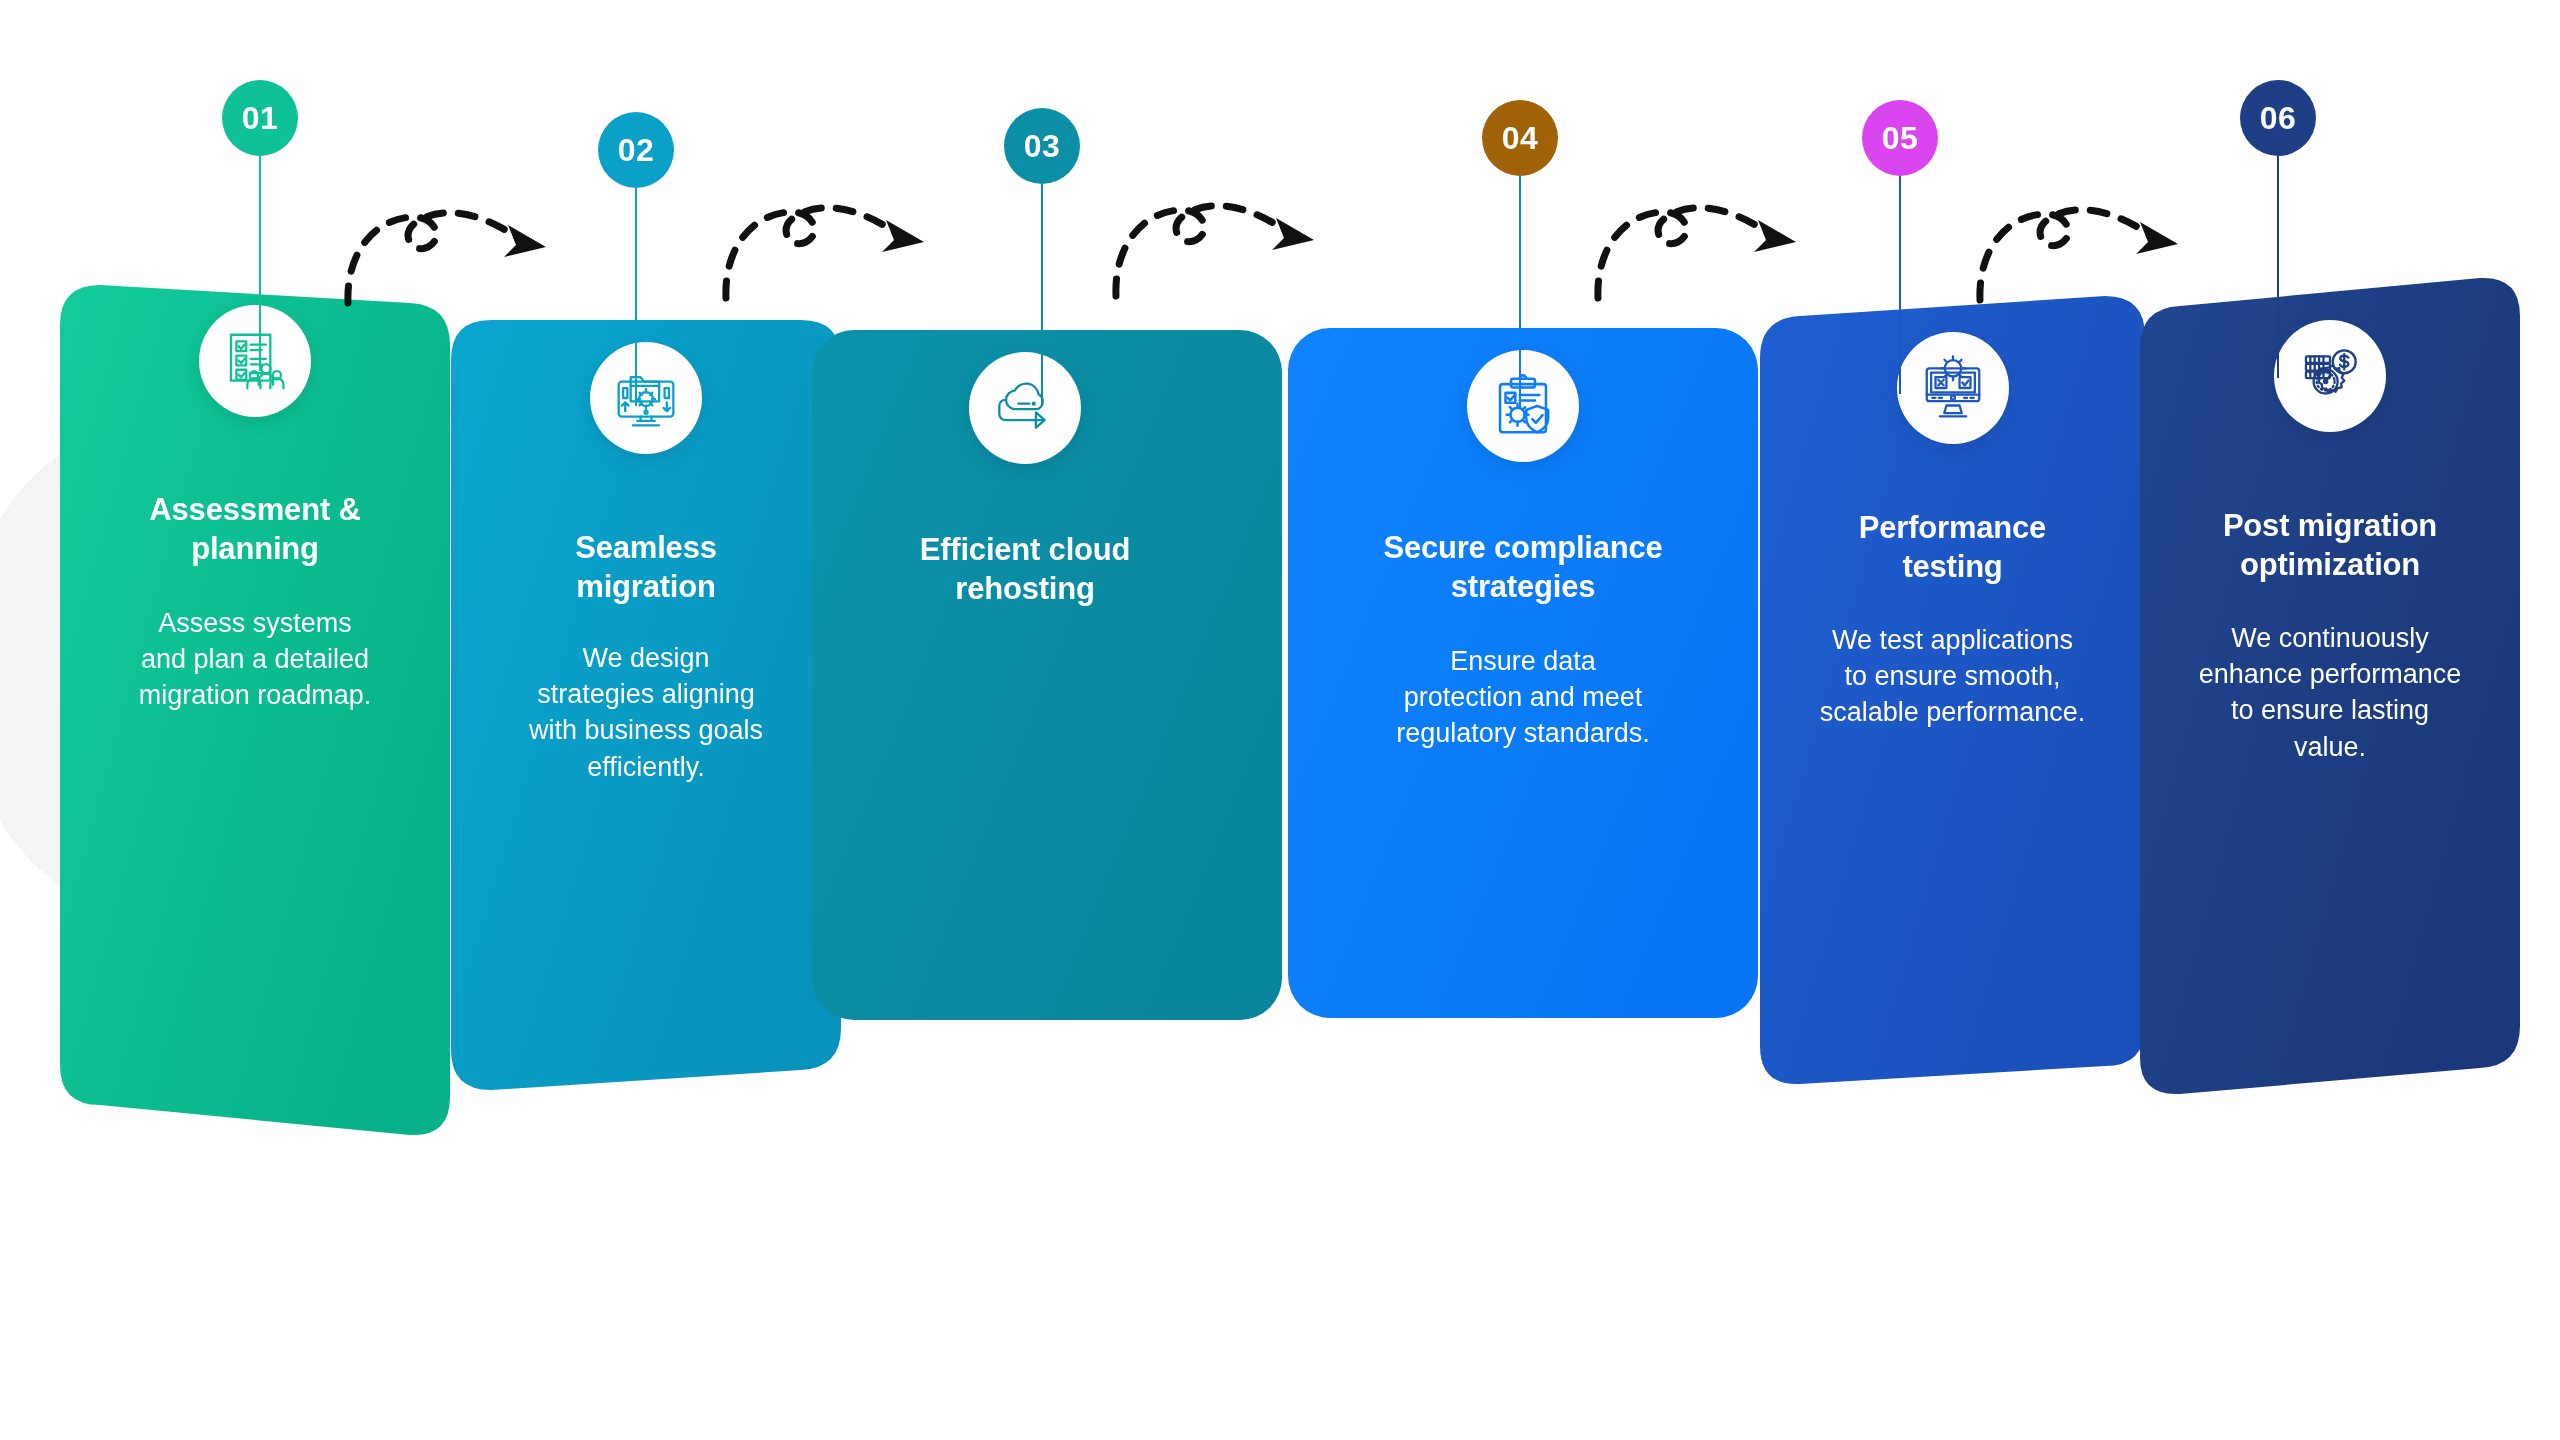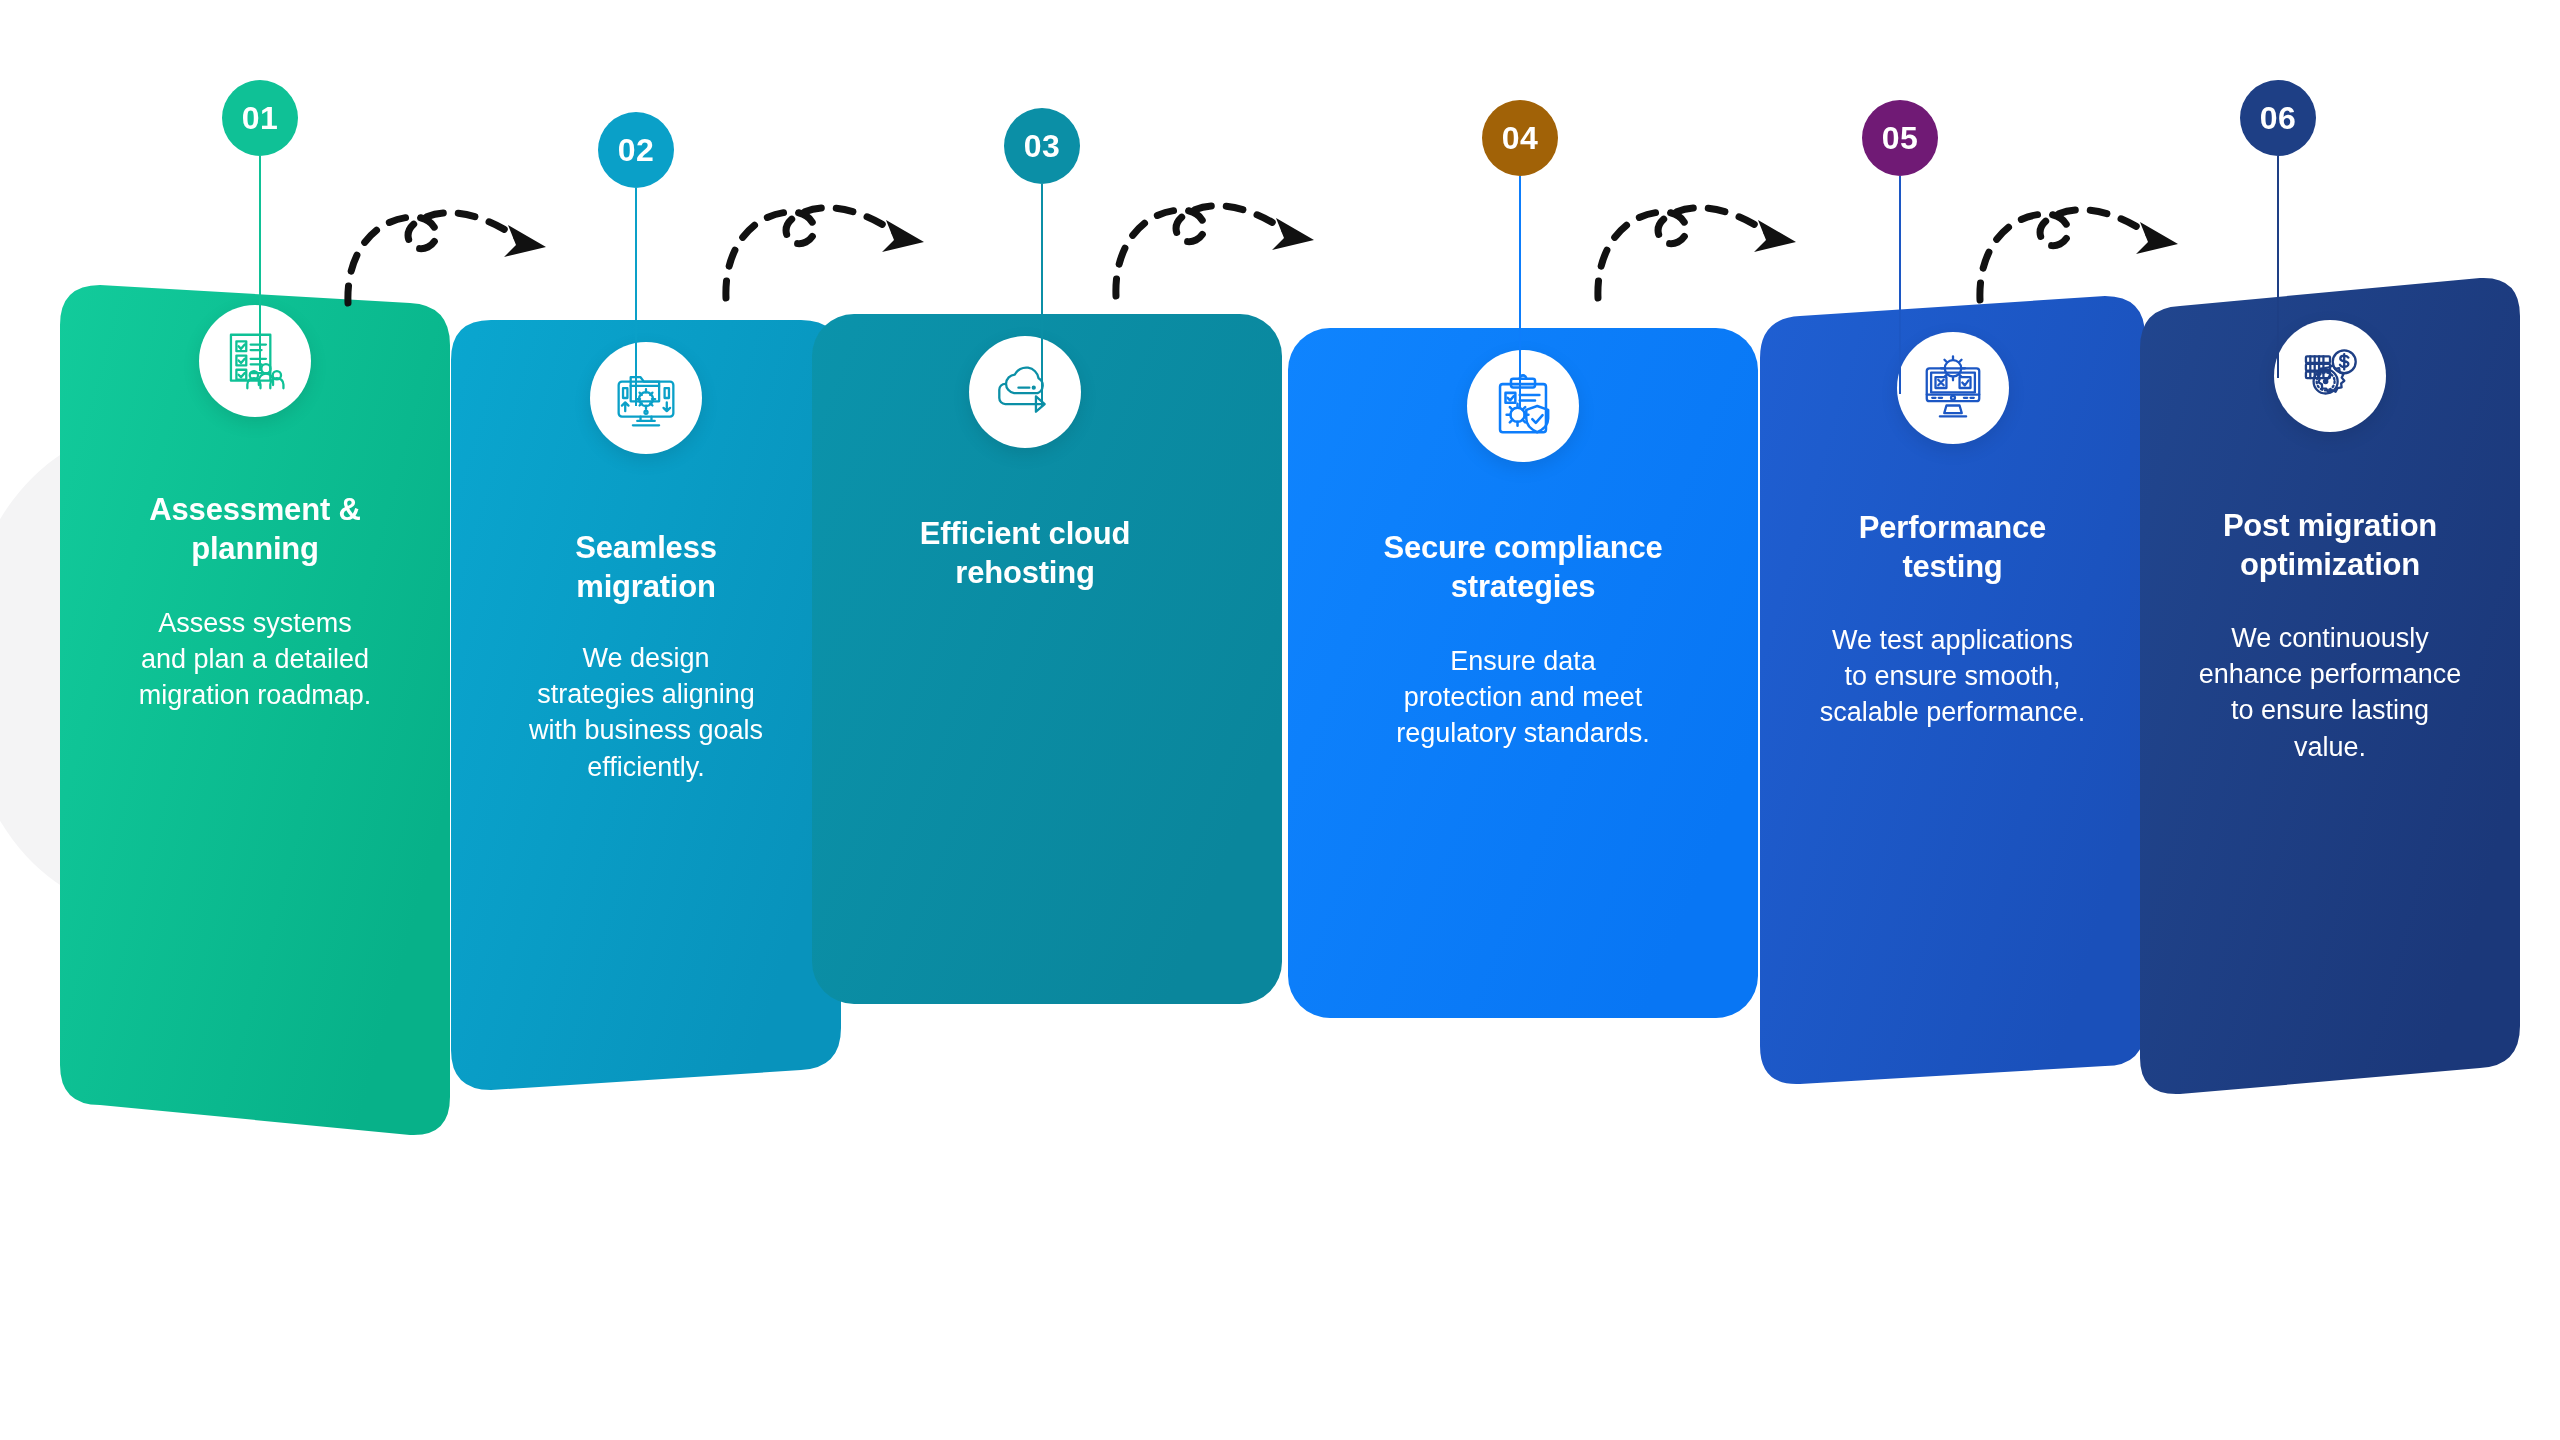--- a/index.html
+++ b/index.html
@@ -171,21 +171,21 @@
 migration</div>
       </div>
       <div class="card-content" style="top:330px;">
         <div class="card-desc">We design
 strategies aligning
 with business goals
 efficiently.</div>
       </div>
     </div>
 
-    <div class="card" id="card-2" style="left:812px; top:304px; width:426px; height:720px;text-decoration:underline;">
+    <div class="card" id="card-2" style="left:812px; top:320px; width:426px; height:720px;text-decoration:underline;">
       <svg width="470" height="720" viewBox="0 0 470 720">
         <defs>
           <linearGradient id="g2" x1="0" y1="0" x2="1" y2="0.6">
             <stop offset="0%" stop-color="#0b93ab"></stop>
               <stop offset="100%" stop-color="#0a869c"></stop>
           </linearGradient>
         </defs>
         <rect x="0" y="10" width="470" height="690" rx="42" fill="url(#g2)"></rect>
       </svg>
       <div class="card-content" style="top:32px;">
@@ -372,21 +372,21 @@
     <div class="node-circle" style="background:#0b8fa6;">03</div>
     <div class="node-stem" style="background:#0b8fa6; height:222px;"></div>
   </div>
 
   <div class="node" style="left:1482px; top:100px;">
     <div class="node-circle" style="background:#a16207;">04</div>
     <div class="node-stem" style="background:#0d7dfb; height:232px;"></div>
   </div>
 
   <div class="node" style="left:1862px; top:100px;">
-    <div class="node-circle" style="background:#701a75;">05</div>
+    <div class="node-circle" style="background:#d946ef;">05</div>
     <div class="node-stem" style="background:#1c57c4; height:218px;"></div>
   </div>
 
   <div class="node" style="left:2240px; top:80px;">
     <div class="node-circle" style="background:#1e3f85;">06</div>
     <div class="node-stem" style="background:#1e3f85; height:222px;"></div>
   </div>
 
 </div>
 

